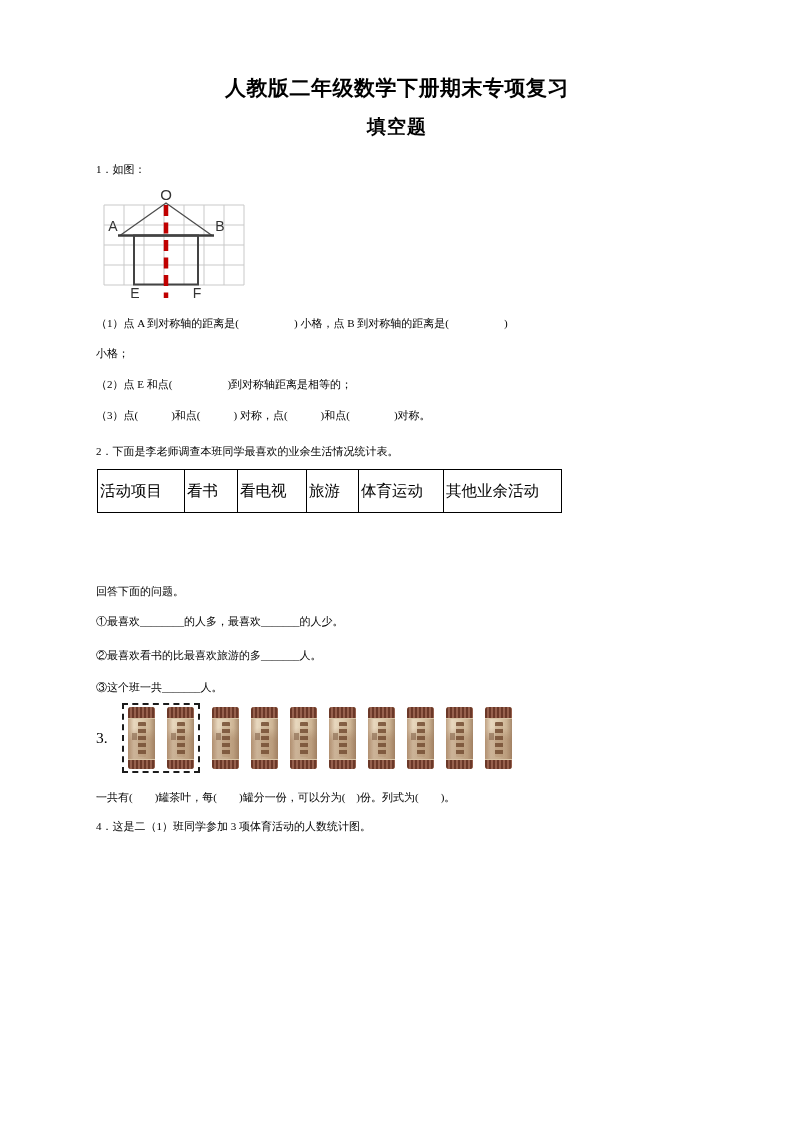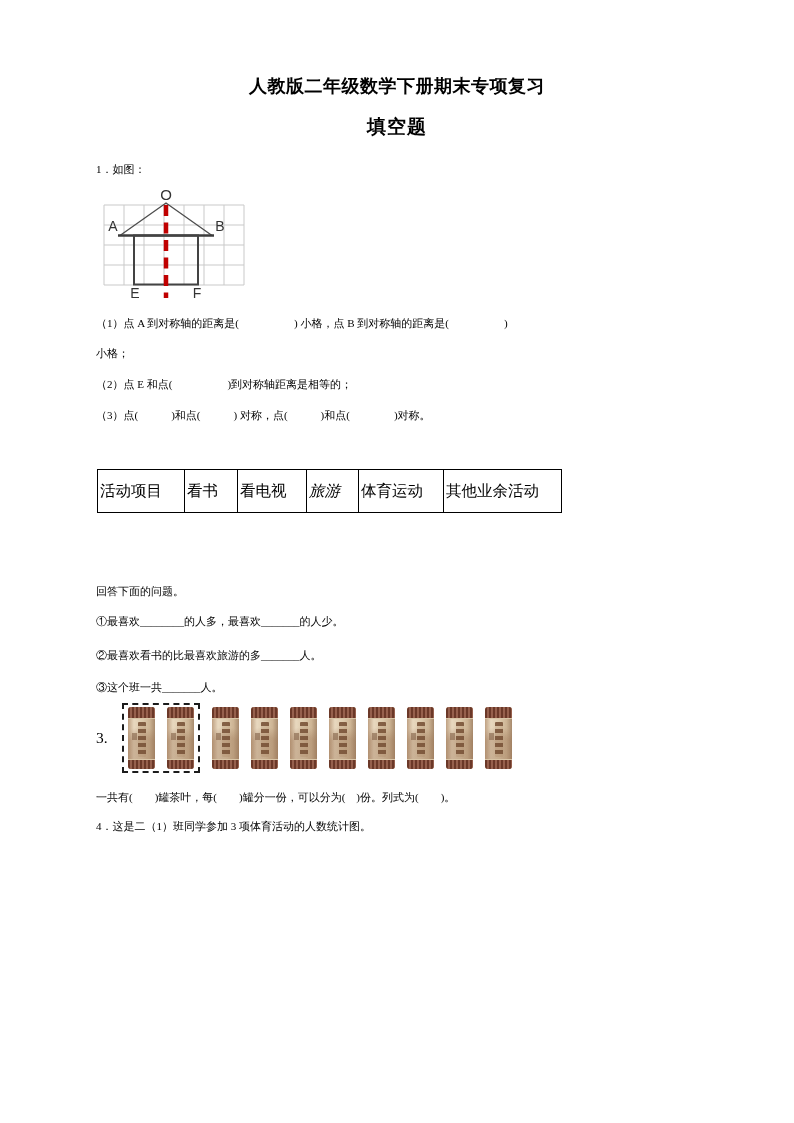--- a/index.html
+++ b/index.html
@@ -4,39 +4,39 @@
 <style>
   html,body{margin:0;padding:0;background:#ffffff;}
   .sheet{
     position:relative;width:794px;height:1123px;background:#ffffff;
     font-family:"Liberation Serif","DejaVu Serif",serif;
     color:#000;overflow:hidden;
   }
   .line{position:absolute;left:96px;font-size:11px;line-height:22px;white-space:nowrap;}
   .title{
     position:absolute;top:74px;left:0;width:794px;text-align:center;
-    font-size:18px;font-weight:700;letter-spacing:0.5px;
+    font-size:21px;font-weight:700;letter-spacing:0.5px;
   }
   .subtitle{
     position:absolute;top:114px;left:0;width:794px;text-align:center;
     font-size:19px;font-weight:700;letter-spacing:1px;
   }
   .diagram{position:absolute;left:96px;top:186px;}
   .diagram text{font-family:"Liberation Sans","DejaVu Sans",sans-serif;fill:#333;}
   
   .stats{
     position:absolute;left:97px;top:469px;border-collapse:collapse;
     font-size:15.5px;
   }
   .stats td{
     border:1.5px solid #000;text-align:left;vertical-align:middle;
     height:42px;padding:0 2px;
   }
   .stats .c0{width:82px;} .stats .c1{width:48px;} .stats .c2{width:64px;}
-  .stats .c3{width:47px;font-style:italic;} .stats .c4{width:80px;} .stats .c5{width:113px;}
+  .stats .c3{width:47px;} .stats .c4{width:80px;} .stats .c5{width:113px;}
   
   .q3row{position:absolute;left:96px;top:703px;display:flex;align-items:center;}
   .q3num{font-size:15.5px;width:16px;margin-right:10px;}
   .strip{display:flex;align-items:center;gap:12px;}
   .boxed{
     display:flex;gap:12px;border:2px dashed #1c1c1c;padding:2px 4px;margin-right:0;
   }
   .canister{
     position:relative;width:27px;height:62px;border-radius:3px;overflow:hidden;
     background:
@@ -84,20 +84,21 @@
     <text x="124" y="45" font-size="14" text-anchor="middle">B</text>
     <text x="39" y="112" font-size="14" text-anchor="middle">E</text>
     <text x="101" y="112" font-size="14" text-anchor="middle">F</text>
   </svg>
 
   <div class="line" style="top:312px">（1）点 A 到对称轴的距离是(　　　　　) 小格，点 B 到对称轴的距离是(　　　　　)</div>
   <div class="line" style="top:342px">小格；</div>
   <div class="line" style="top:373px">（2）点 E 和点(　　　　　)到对称轴距离是相等的；</div>
   <div class="line" style="top:404px">（3）点(　　　)和点(　　　) 对称，点(　　　)和点(　　　　)对称。</div>
 
+  <div class="line" style="top:440px">2．下面是李老师调查本班同学最喜欢的业余生活情况统计表。</div>
 
   <table class="stats">
     <tbody>
         <tr>
       <td class="c0">活动项目</td>
       <td class="c1">看书</td>
       <td class="c2">看电视</td>
       <td class="c3">旅游</td>
       <td class="c4">体育运动</td>
       <td class="c5">其他业余活动</td>

